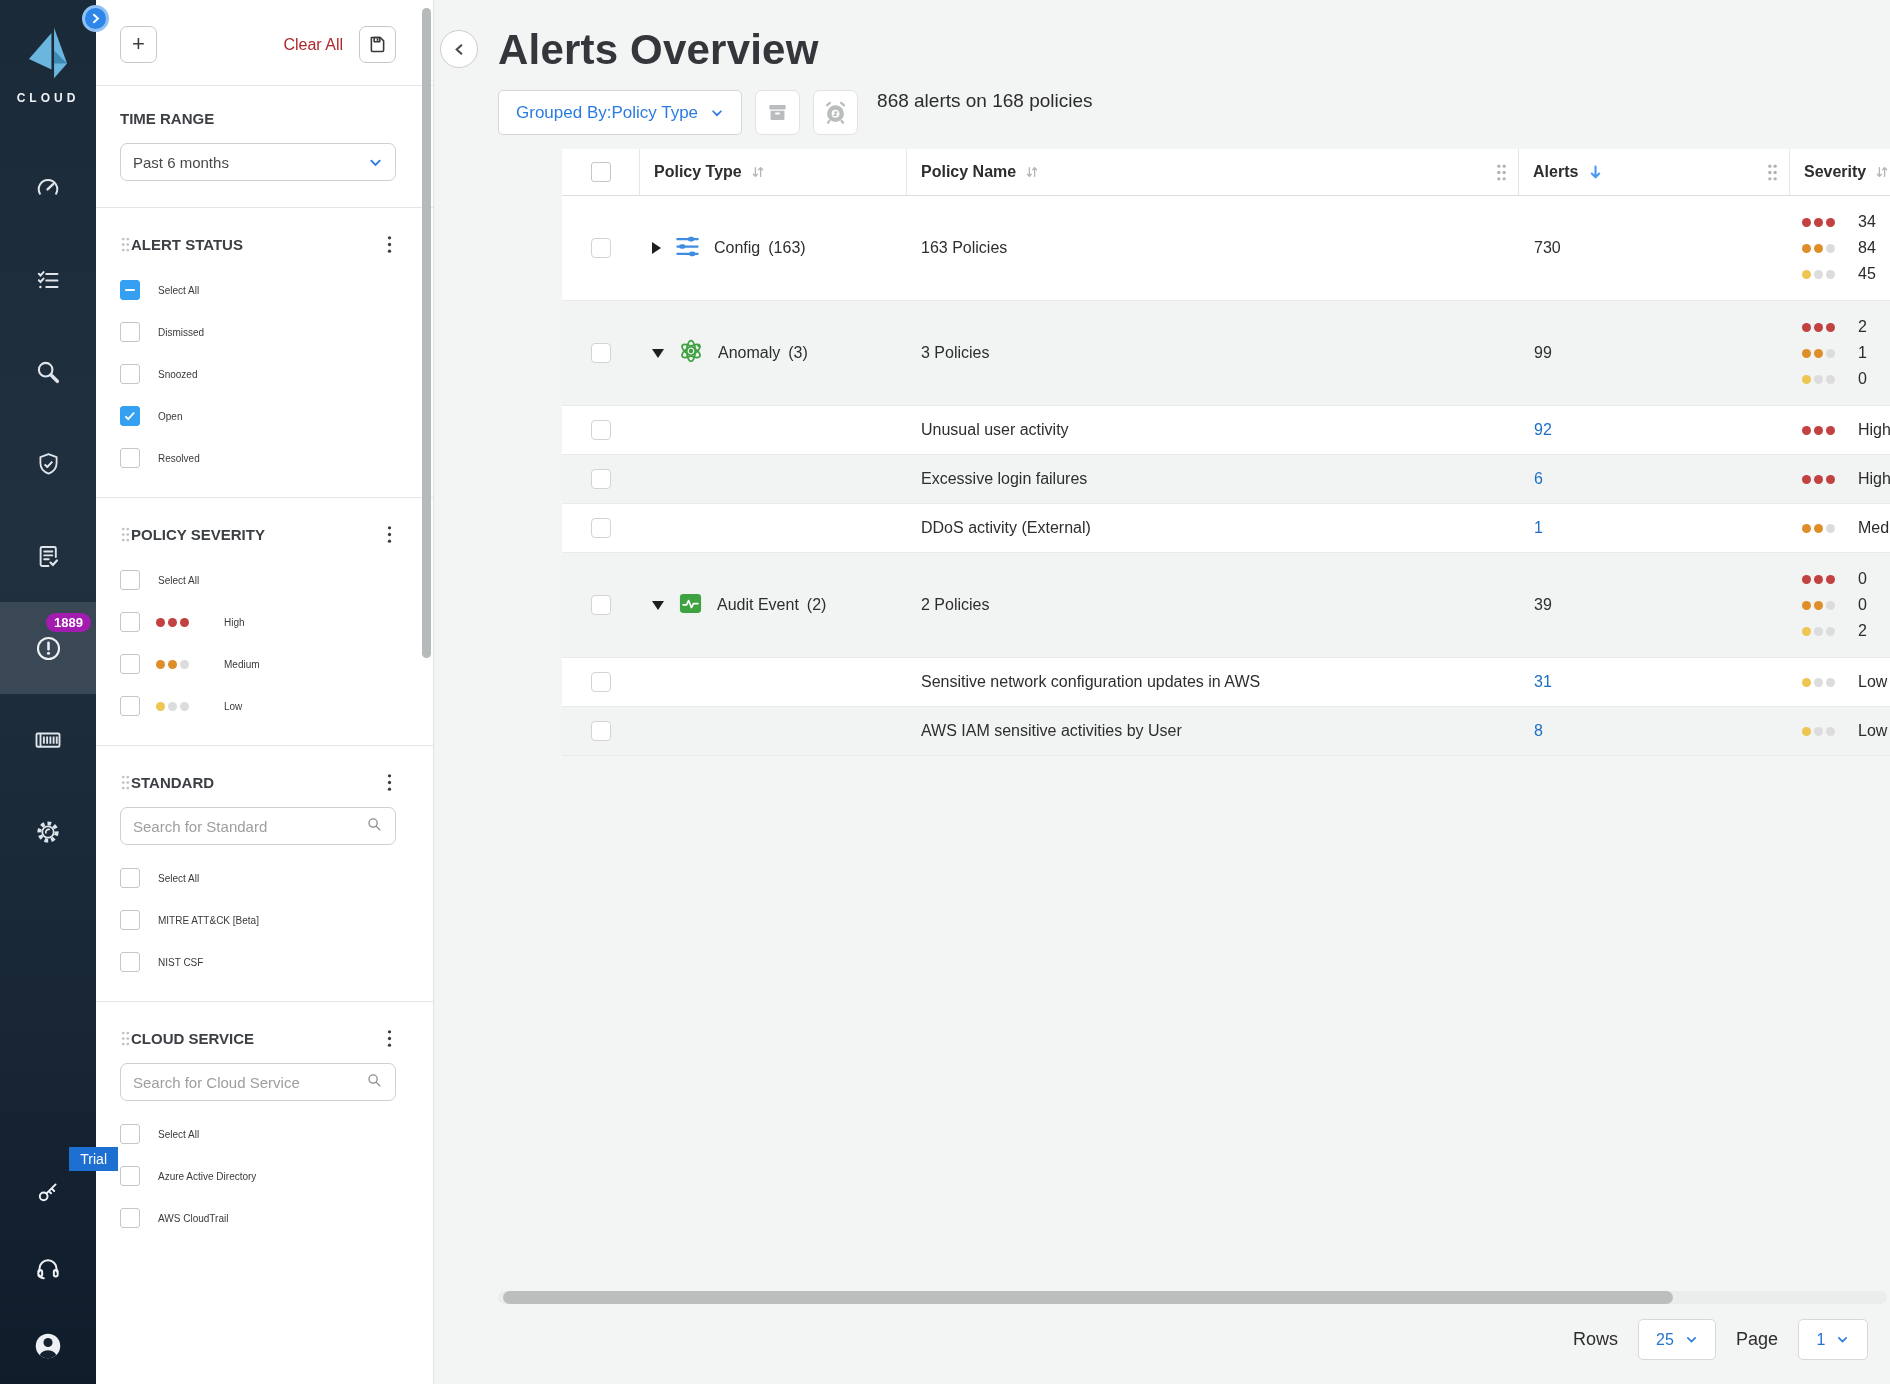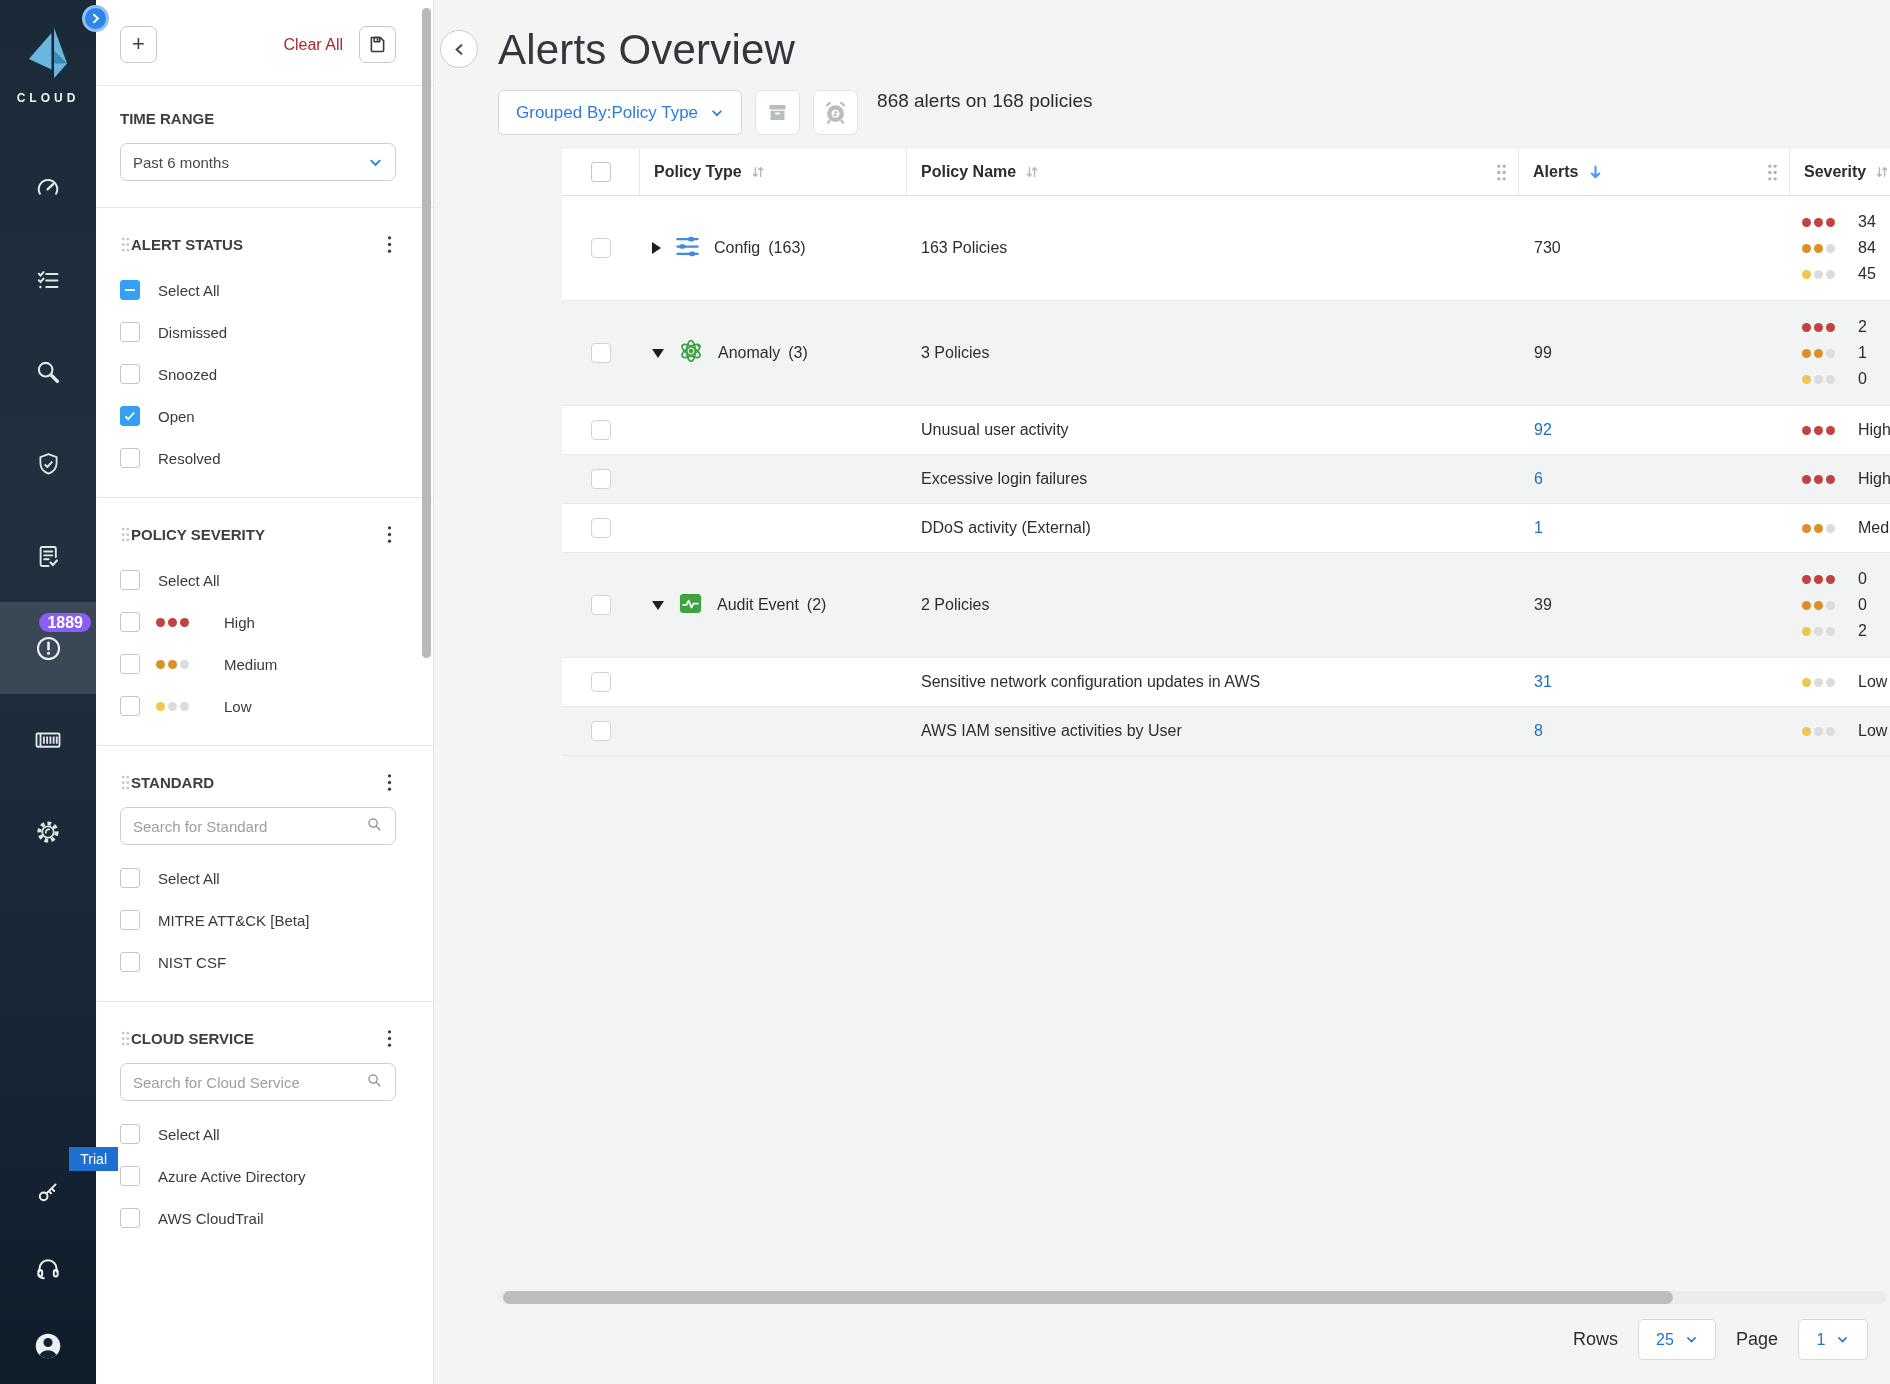--- a/index.html
+++ b/index.html
@@ -9,21 +9,21 @@
 
   
   .nav{width:96px;flex-shrink:0;position:relative;z-index:10;display:flex;flex-direction:column;
        background:linear-gradient(180deg,#1b2a39 0%,#20303f 40%,#182636 72%,#0f1c2a 100%)}
   .nav-expand{position:absolute;top:5px;right:-13px;width:27px;height:27px;border-radius:50%;
        background:#2e86e8;border:3px solid #8ec0f4;color:#fff;display:flex;align-items:center;justify-content:center;cursor:pointer;z-index:12}
   .logo{height:142px;display:flex;flex-direction:column;align-items:center;justify-content:flex-start;padding-top:24px;gap:9px}
   .logo-text{font-size:12px;font-weight:bold;letter-spacing:4px;color:#eef3f7}
   .nav-item{height:92px;display:flex;align-items:center;justify-content:center;position:relative;cursor:pointer}
   .nav-item.active{background:#3a4855}
-  .nav-badge{position:absolute;top:11px;right:5px;background:#8b5cf6;color:#fff;font-size:16px;font-weight:bold;
+  .nav-badge{position:absolute;top:11px;right:5px;background:#a21caf;color:#fff;font-size:13px;font-weight:bold;
        border-radius:10px;padding:1px 8px;line-height:17px}
   .nav-bottom{margin-top:auto}
   .nav-bottom .nav-item{height:77px}
   .trial-badge{position:absolute;top:-6px;right:-22px;background:#1d6fd1;color:#fff;font-size:14px;
        padding:4px 11px;border-radius:0;z-index:11;line-height:16px}
 
   
   .sidebar{width:338px;flex-shrink:0;background:#fff;position:relative;padding:0 37px 0 24px;border-right:1px solid #e3e3e3}
   .sb-thumb{position:absolute;right:2px;top:8px;width:9px;height:650px;border-radius:5px;background:#b7baba}
   .sb-top{display:flex;align-items:center;padding:26px 0 22px}
@@ -33,37 +33,37 @@
   .clear-all{margin-left:auto;margin-right:16px;color:#ad272c;font-size:16px;cursor:pointer}
   .divider{height:1px;background:#e6e6e6;margin:0 -37px 0 -24px}
   .sb-label{font-size:15px;font-weight:700;color:#3c4044;margin:24px 0 16px}
   .sb-select{height:38px;border:1px solid #cfcfcf;border-radius:7px;background:#fff;display:flex;align-items:center;
        justify-content:space-between;padding:0 12px;font-size:15px;color:#494949;margin-bottom:26px;cursor:pointer}
   .sb-section{padding:24px 0 18px}
   .sec-head{display:flex;align-items:center;margin-bottom:12px}
   .sec-title{font-size:15px;font-weight:700;color:#3c4044;flex:1}
   .kebab{cursor:pointer;display:flex;padding:2px 4px}
   .dragdots{display:flex;cursor:grab}
-  .opt-row{display:flex;align-items:center;padding:11px 0;font-size:15px;color:#3a3a3a;cursor:pointer}
+  .opt-row{display:flex;align-items:center;padding:11px 0;font-size:10px;color:#3a3a3a;cursor:pointer}
   .opt-label{margin-left:18px}
   .sev-dots{display:flex;gap:3px;margin-left:16px;width:42px}
   .sev-dots + .opt-label{margin-left:26px}
   .dot{width:9px;height:9px;border-radius:50%;display:inline-block}
   .cb{width:20px;height:20px;border:1px solid #c6c6c6;border-radius:3px;background:#fff;flex-shrink:0;
       display:flex;align-items:center;justify-content:center}
   .cb.checked,.cb.indeterminate{background:#35a0f2;border-color:#35a0f2}
   .sb-search{height:38px;border:1px solid #cfcfcf;border-radius:7px;background:#fff;display:flex;align-items:center;
       justify-content:space-between;padding:0 12px;font-size:15px;color:#9e9e9e;margin:6px 0 12px;cursor:text}
 
   
   .main{flex:1;background:#f3f4f4;position:relative;overflow:hidden}
   .back-btn{position:absolute;left:6px;top:30px;width:38px;height:38px;border-radius:50%;background:#fff;
       border:1px solid #cdcdcd;display:flex;align-items:center;justify-content:center;cursor:pointer;z-index:3}
   .main-inner{padding:26px 0 0 64px}
-  .page-title{font-size:42px;font-weight:400;color:#33373c;letter-spacing:.2px}
+  .page-title{font-size:42px;font-weight:700;color:#33373c;letter-spacing:.2px}
   .controls{display:flex;gap:13px;margin-top:16px;position:relative;width:1509px}
   .grouped-btn{background:#fff;border:1px solid #d5d5d5;border-radius:5px;height:45px;padding:0 17px;display:flex;
       align-items:center;gap:12px;color:#2b7ce0;font-size:17px;cursor:pointer}
   .icon-btn{width:45px;height:45px;background:#fff;border:1px solid #e2e2e2;border-radius:7px;display:flex;
       align-items:center;justify-content:center;cursor:pointer}
   .summary{font-size:19px;color:#2c2c2c;margin-left:6px}
   .search-input{position:absolute;right:-150px;top:0;width:220px;height:45px;border:1px solid #d8d8d8;border-radius:7px;
       background:#fff;color:#b9b9b9;font-size:16px;display:flex;align-items:center;padding:0 14px;cursor:text}
 
   

